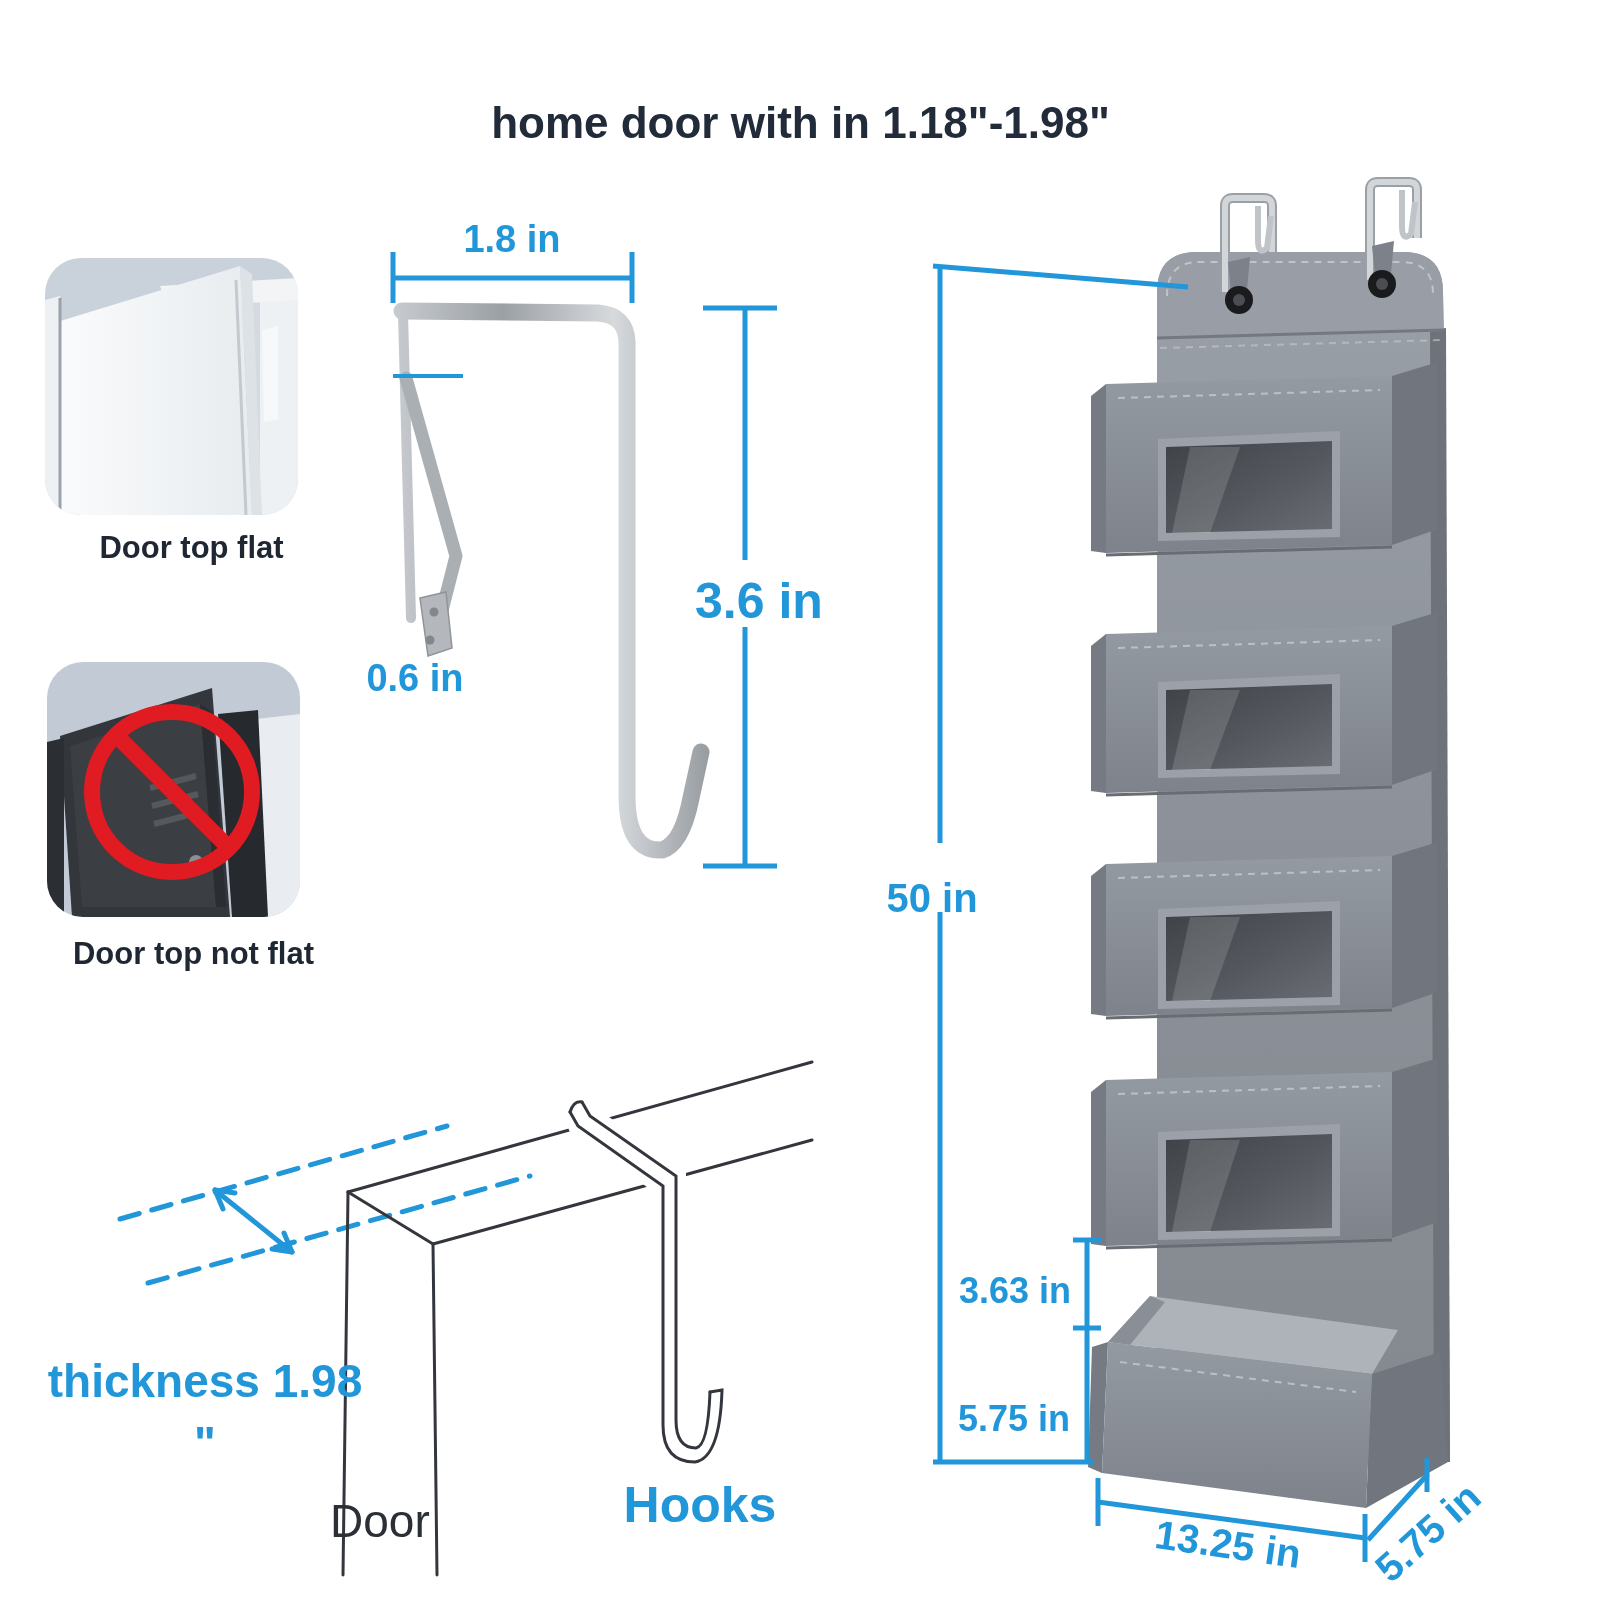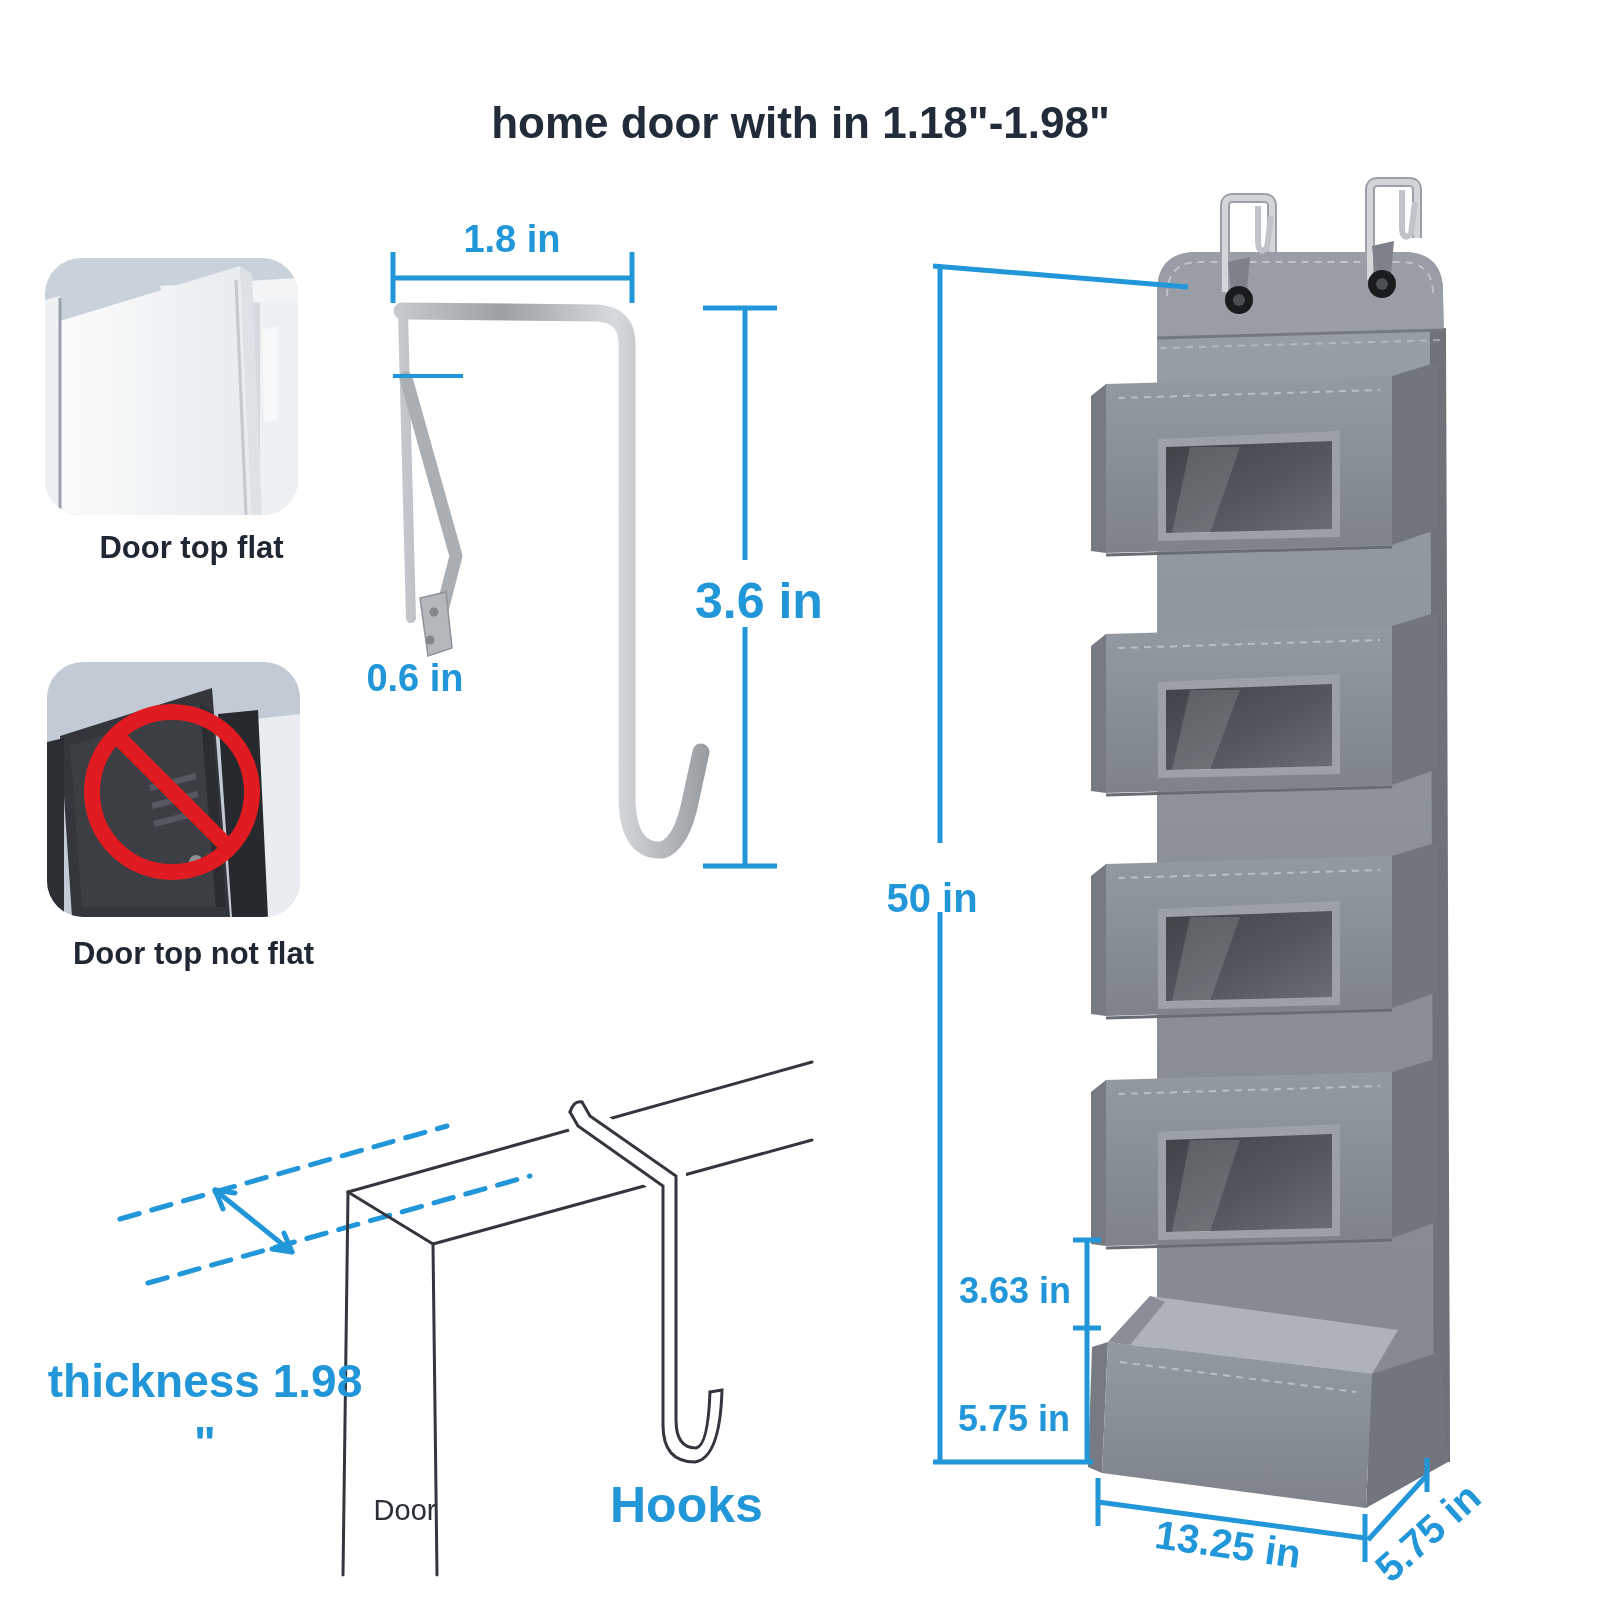--- a/index.html
+++ b/index.html
@@ -7,23 +7,23 @@
           font-family:"Liberation Sans", sans-serif;}
   .lbl{position:absolute;color:#2196d9;font-weight:bold;text-align:center;white-space:nowrap;}
   #art{position:absolute;left:0;top:0;width:1601px;height:1601px;}
   .title{position:absolute;left:0;right:0;top:6px;text-align:center;font-size:66px;line-height:86px;
          font-weight:800;color:#2196d9;letter-spacing:0px;}
   .subtitle{position:absolute;left:0;right:0;top:94px;text-align:center;font-size:44px;line-height:58px;
             font-weight:600;color:#222b39;}
   .cardlbl{position:absolute;font-size:31px;font-weight:bold;color:#1f2733;text-align:center;margin-left:20px;}
   .maxlbl{position:absolute;left:40px;top:1288px;width:330px;text-align:center;color:#2196d9;
           font-size:46px;line-height:62px;font-weight:bold;}
-  .doorlbl{position:absolute;left:360px;top:1494px;width:90px;text-align:center;color:#2b2f36;
-           font-size:29px;font-weight:400;}
-  .hookslbl{position:absolute;left:610px;top:1476px;width:180px;color:#2196d9;
+  .doorlbl{position:absolute;left:330px;top:1494px;width:90px;text-align:center;color:#2b2f36;
+           font-size:46px;font-weight:400;}
+  .hookslbl{position:absolute;left:610px;top:1476px;width:180px;text-align:center;color:#2196d9;
             font-size:50px;font-weight:bold;}
   .rot8{transform:rotate(8deg);}
   .rotm42{transform:rotate(-42deg);}
 </style>
 </head>
 <body>
 
 <div class="canvas">
 
   <svg id="art" viewBox="0 0 1601 1601">

